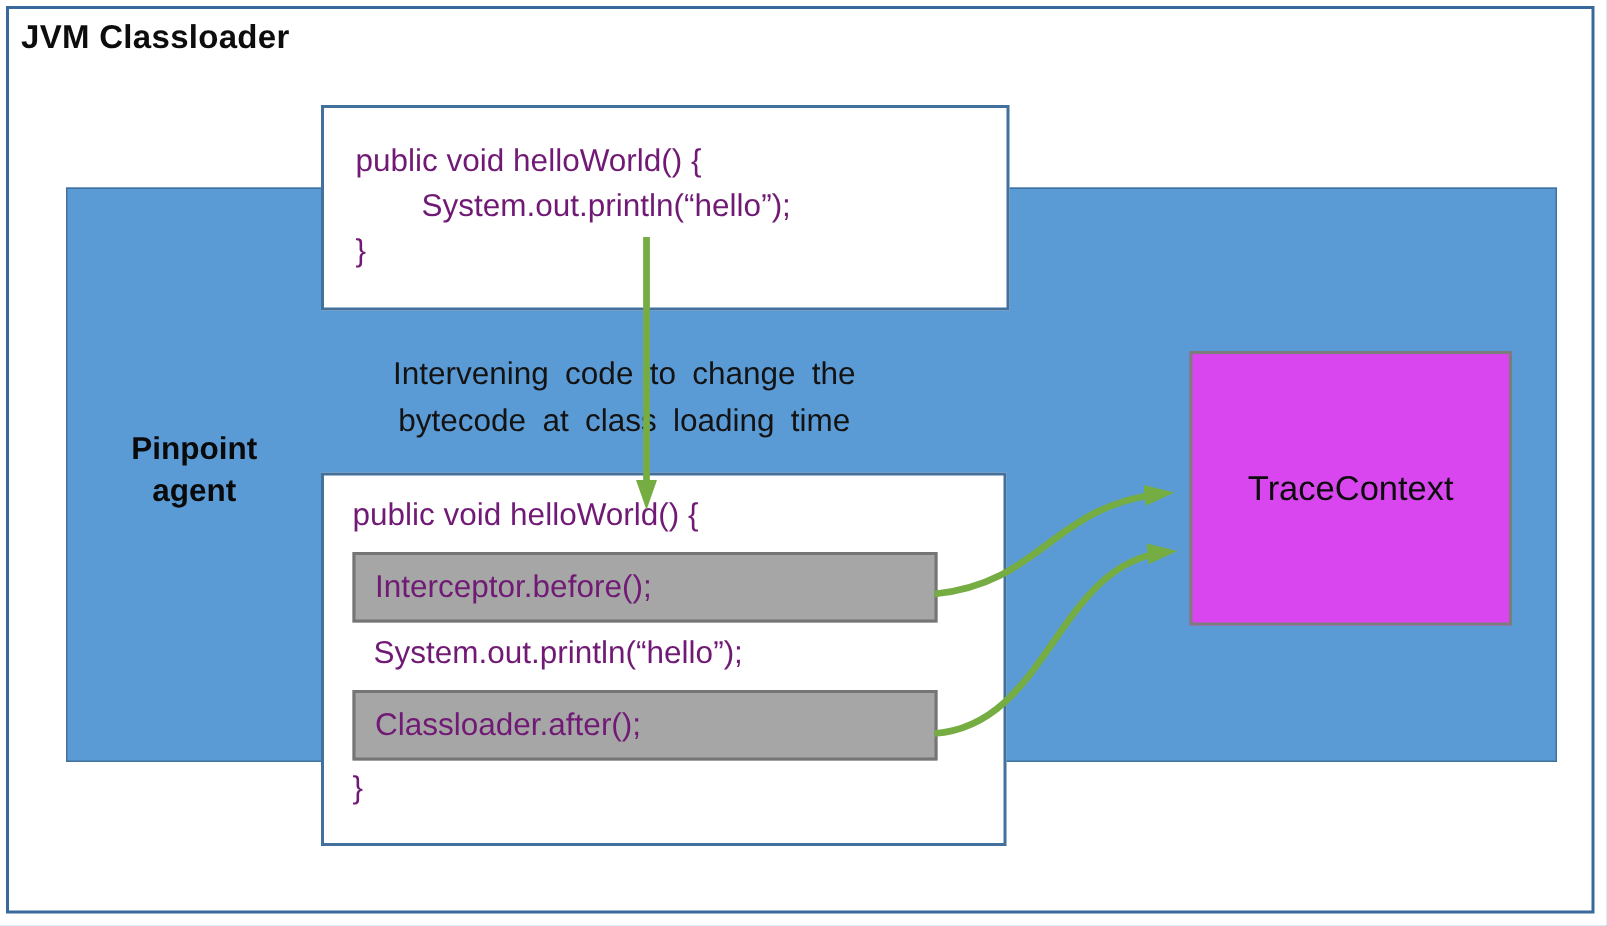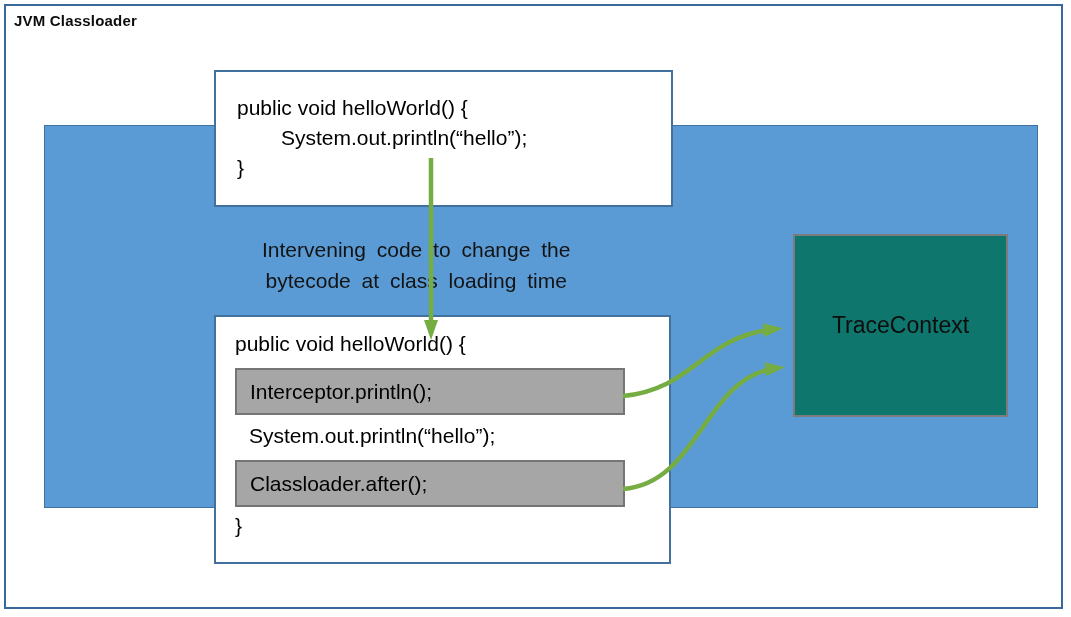--- a/index.html
+++ b/index.html
@@ -21,21 +21,21 @@
     position: absolute;
     left: 4px; top: 4px;
     width: 1059px; height: 605px;
     border: 2px solid #39689A;
     background: transparent;
     box-sizing: border-box;
   }
   .page-title {
     position: absolute;
     left: 14px; top: 12px;
-    font-size: 15px;
+    font-size: 22px;
     font-weight: bold;
     color: #0d0d0d;
     letter-spacing: 0.2px;
   }
   
   .agent-rect {
     position: absolute;
     left: 44px; top: 125px;
     width: 994px; height: 383px;
     background: #5B9BD5;
@@ -66,21 +66,21 @@
   }
   .code-box.instrumented {
     left: 214px; top: 315px;
     width: 457px; height: 249px;
     padding: 12px 0 0 19px;
   }
   .code-line {
     font-size: 21px;
     line-height: 30px;
     white-space: pre;
-    color: #000000;
+    color: #701a75;
   }
   .code-line.indented { padding-left: 44px; }
   .code-line.body-indent { padding-left: 14px; margin-top: 6px; }
   .code-line.closing { margin-top: 4px; }
   
   .interceptor-bar {
     width: 390px; height: 47px;
     background: #A6A6A6;
     border: 2px solid #757575;
     box-sizing: border-box;
@@ -98,21 +98,21 @@
     line-height: 31px;
     word-spacing: 5px;
     color: #131313;
     text-align: center;
   }
   
   .trace-context {
     position: absolute;
     left: 793px; top: 234px;
     width: 215px; height: 183px;
-    background: #0f766e;
+    background: #d946ef;
     border: 2px solid #7C7C7C;
     box-sizing: border-box;
     display: flex;
     align-items: center;
     justify-content: center;
     font-size: 23px;
     color: #0d0d0d;
   }
   
   .arrow-layer {
@@ -126,37 +126,41 @@
 <body>
 
 <div id="canvas">
 
   <div class="outer-frame"></div>
 
   <div class="page-title">JVM Classloader</div>
 
   <div class="agent-rect"></div>
 
+  <div class="agent-label">
+    <div>Pinpoint</div>
+    <div>agent</div>
+  </div>
 
   <div class="code-box original">
     <div class="code-line">public void helloWorld() {</div>
     <div class="code-line indented">System.out.println(“hello”);</div>
     <div class="code-line">}</div>
   </div>
 
   <div class="annotation">
     <div>Intervening code to change the</div>
     <div>bytecode at class loading time</div>
   </div>
 
   <div class="code-box instrumented">
     <div class="code-line">public void helloWorld() {</div>
 
     <div class="interceptor-bar">
-      <div class="code-line">Interceptor.println();</div>
+      <div class="code-line">Interceptor.before();</div>
     </div>
 
     <div class="code-line body-indent">System.out.println(“hello”);</div>
 
     <div class="interceptor-bar">
       <div class="code-line">Classloader.after();</div>
     </div>
 
     <div class="code-line closing">}</div>
   </div>

